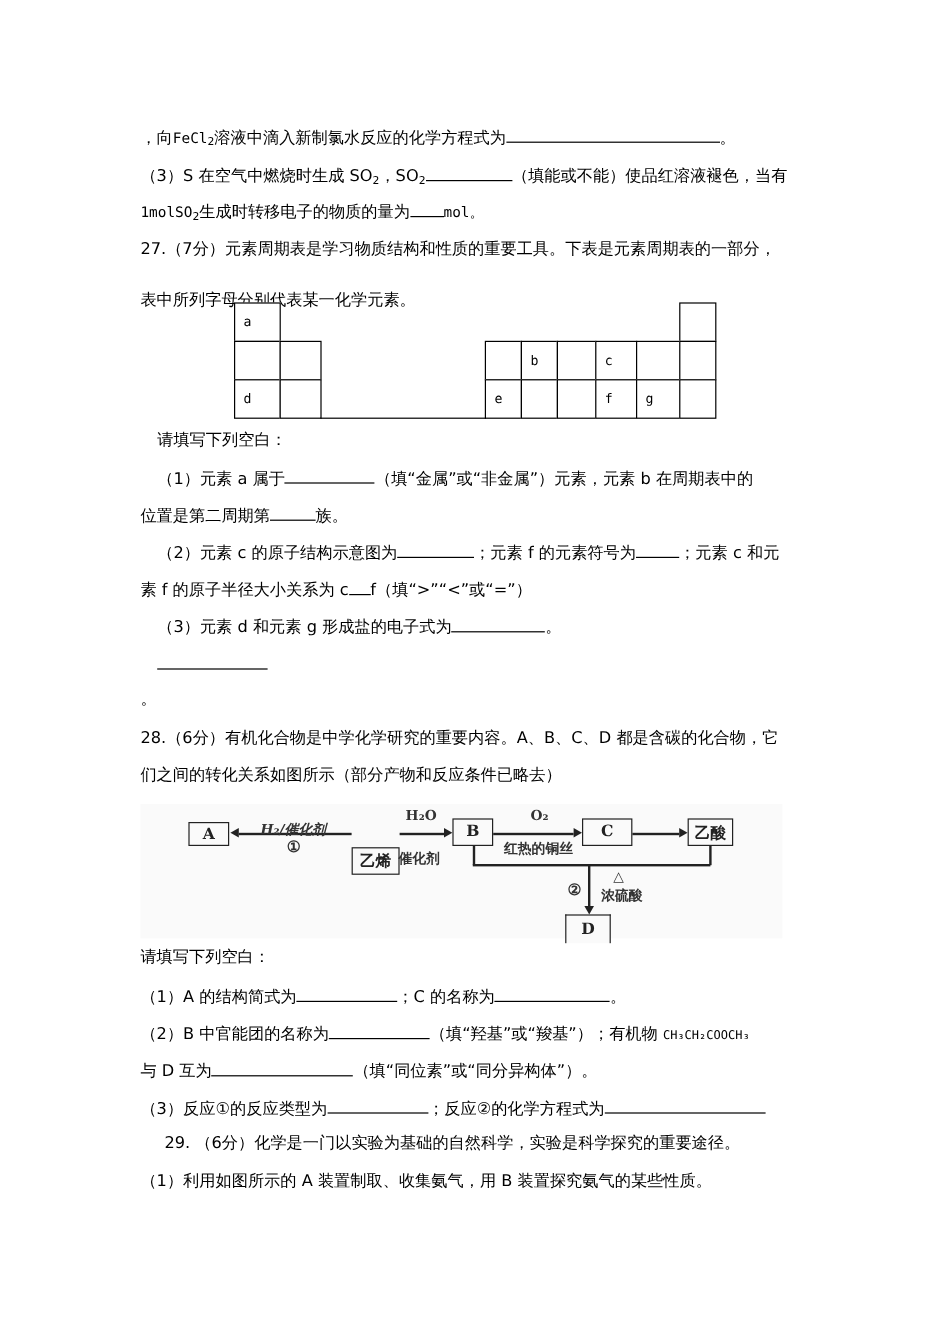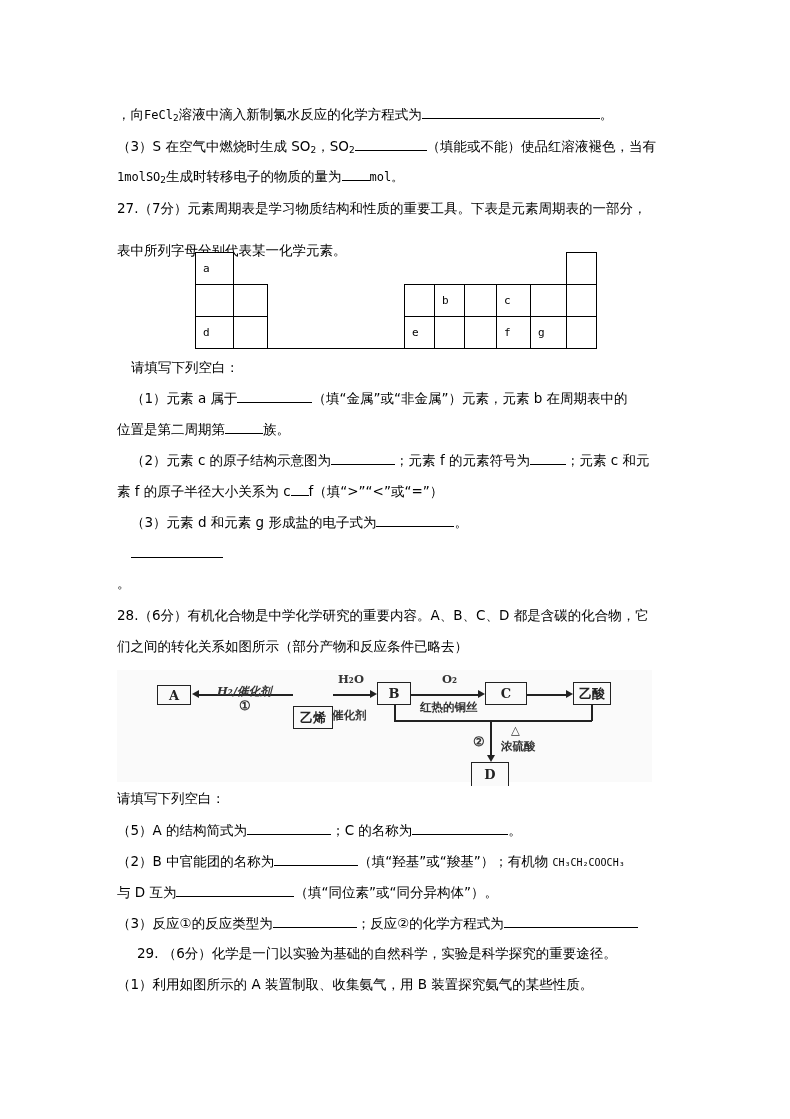--- a/index.html
+++ b/index.html
@@ -142,21 +142,21 @@
   <div class="dh" style="left:277px;top:50px;width:198px;"></div>
   <div class="dv" style="left:373px;top:50px;height:36px;"></div>
   <div class="arrow-d" style="left:370px;top:85px;"></div>
   <div class="dlabel" style="left:356px;top:64px;font-size:13px;">②</div>
   <div class="dlabel" style="left:394px;top:53px;">△</div>
   <div class="dlabel" style="left:384px;top:69px;">浓硫酸</div>
 </div>
 
 <div class="line" style="top:789px;">请填写下列空白：</div>
 <div class="line" style="top:820px;">
-  <span>（5）A 的结构简式为</span><span class="blank" style="width:84px;"></span><span>；C 的名称为</span><span class="blank" style="width:96px;"></span><span>。</span>
+  <span>（1）A 的结构简式为</span><span class="blank" style="width:84px;"></span><span>；C 的名称为</span><span class="blank" style="width:96px;"></span><span>。</span>
 </div>
 <div class="line" style="top:851px;">
   <span>（2）B 中官能团的名称为</span><span class="blank" style="width:84px;"></span><span>（填“羟基”或“羧基”）；有机物 </span><span class="mono" style="font-size:10px;">CH₃CH₂COOCH₃</span>
 </div>
 <div class="line" style="top:882px;">
   <span>与 D 互为</span><span class="blank" style="width:118px;"></span><span>（填“同位素”或“同分异构体”）。</span>
 </div>
 <div class="line" style="top:913px;">
   <span>（3）反应①的反应类型为</span><span class="blank" style="width:84px;"></span><span>；反应②的化学方程式为</span><span class="blank" style="width:134px;"></span>
 </div>

